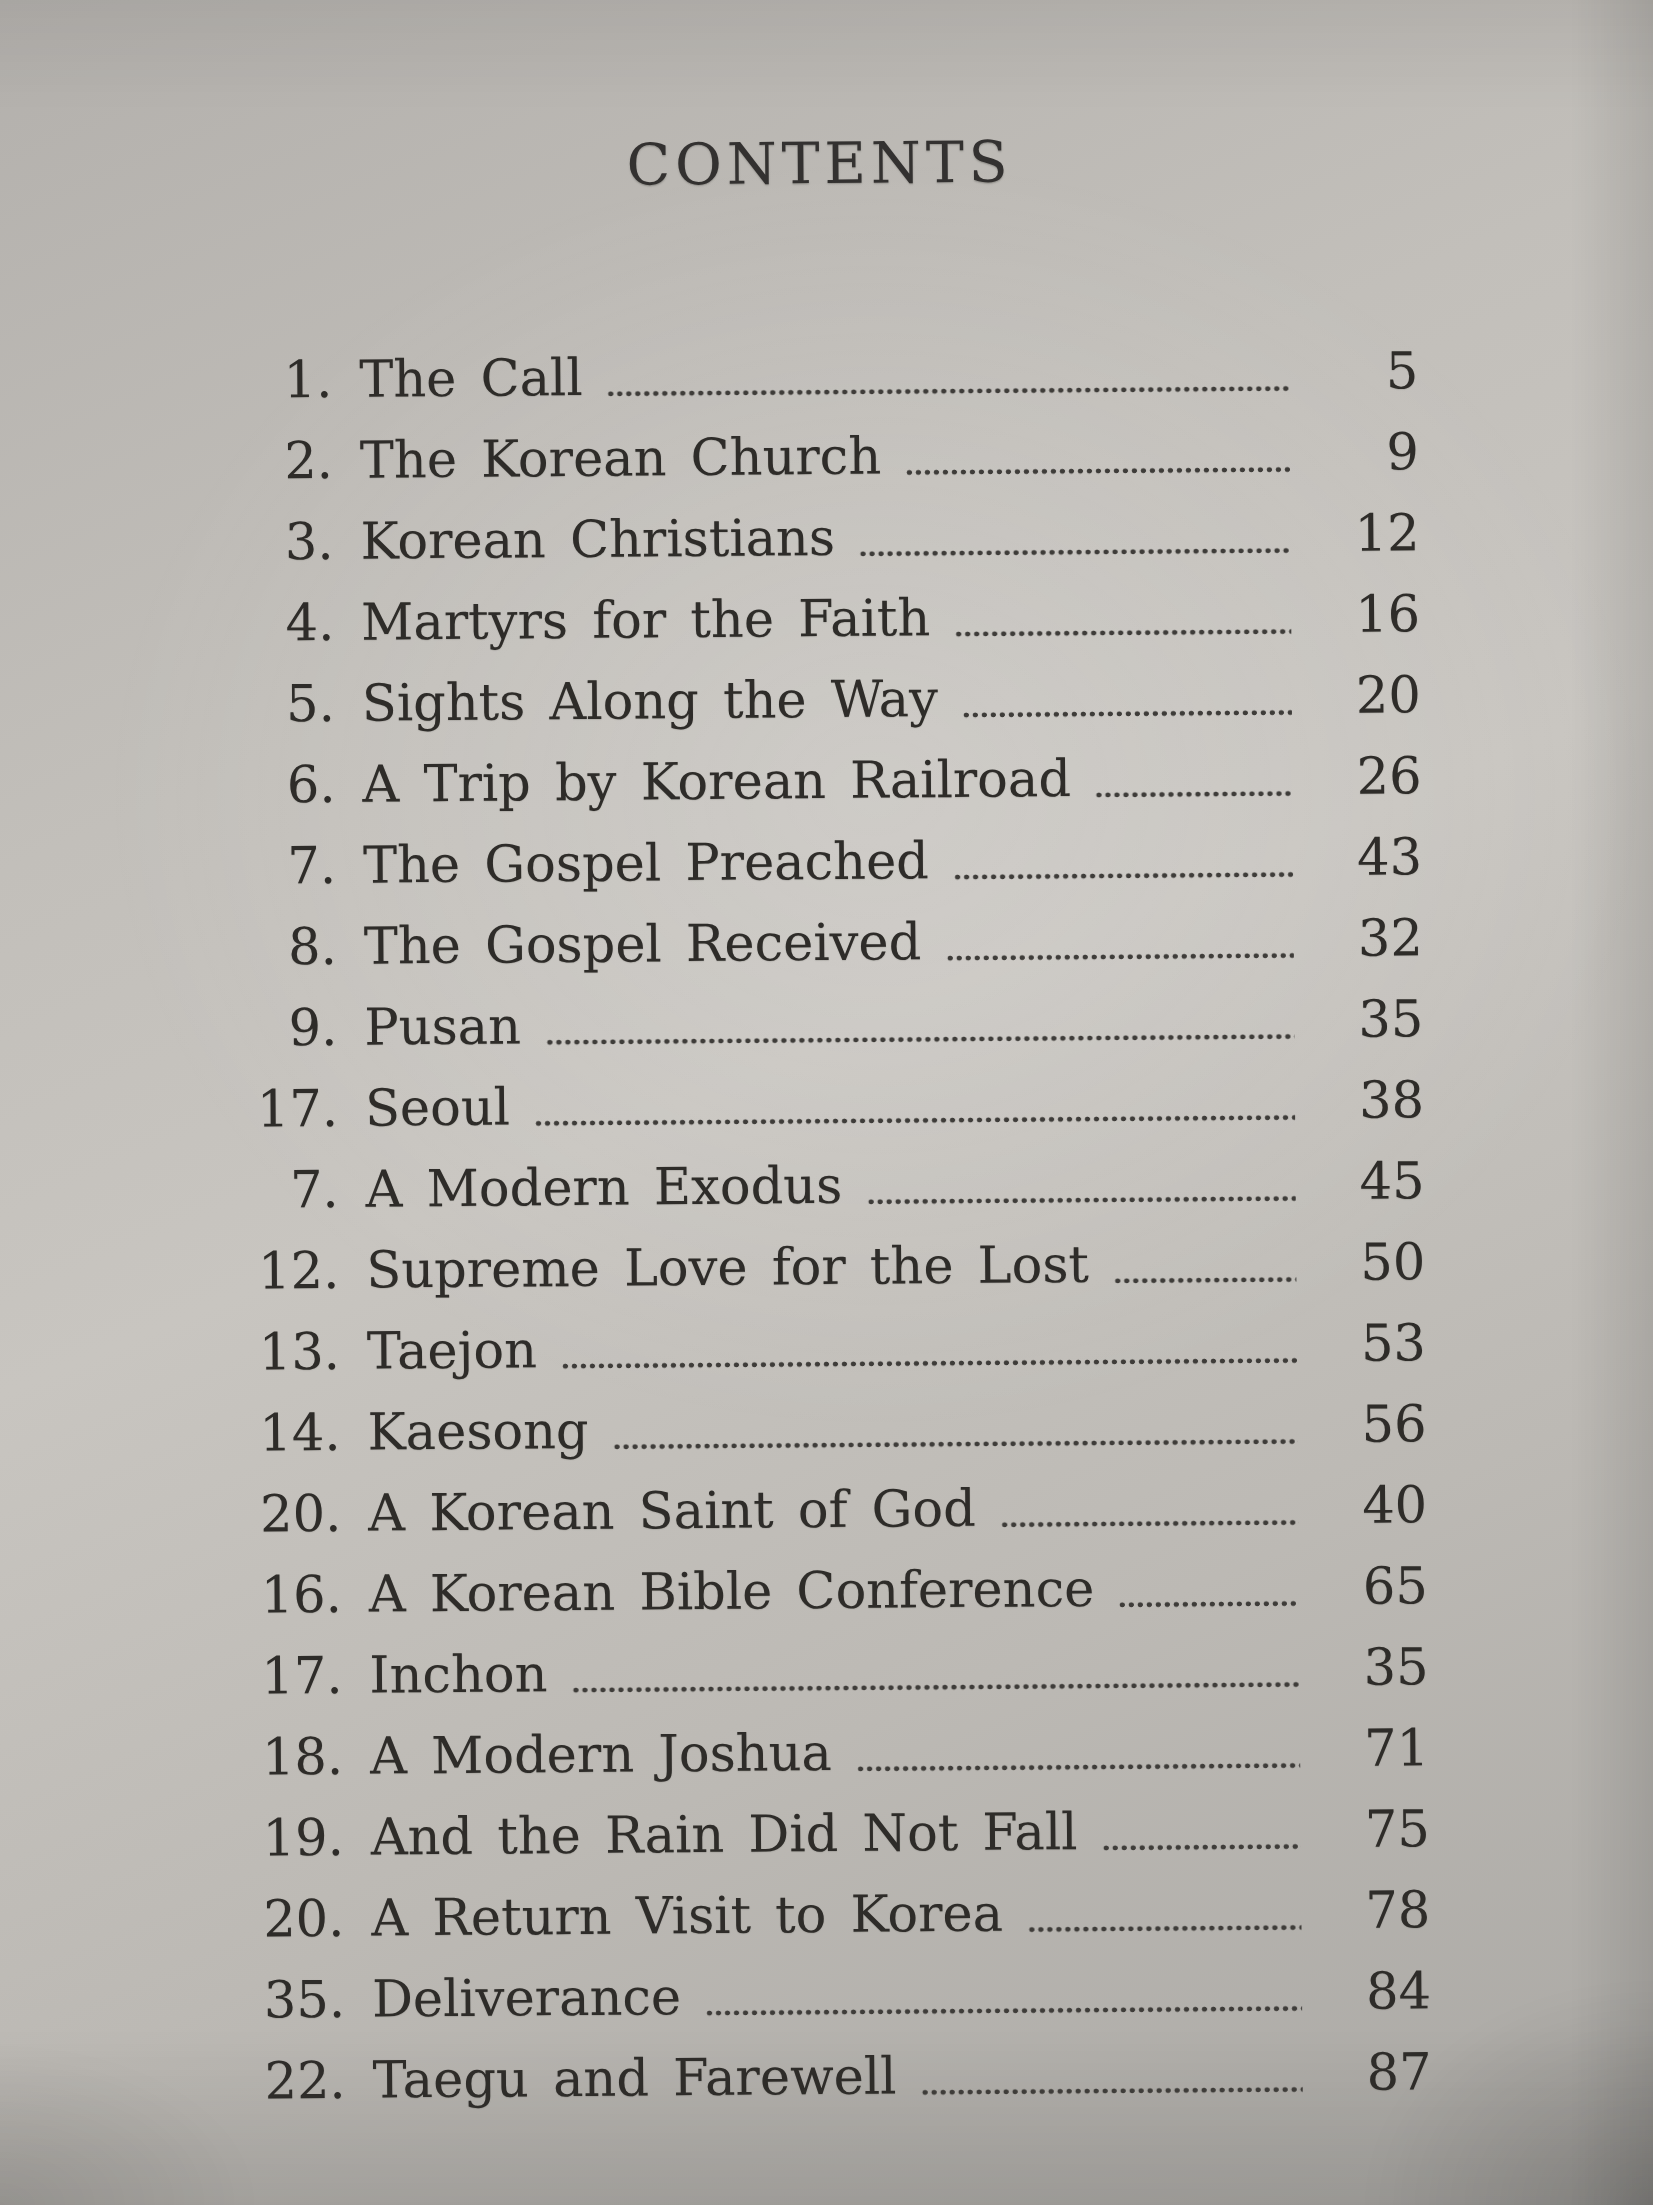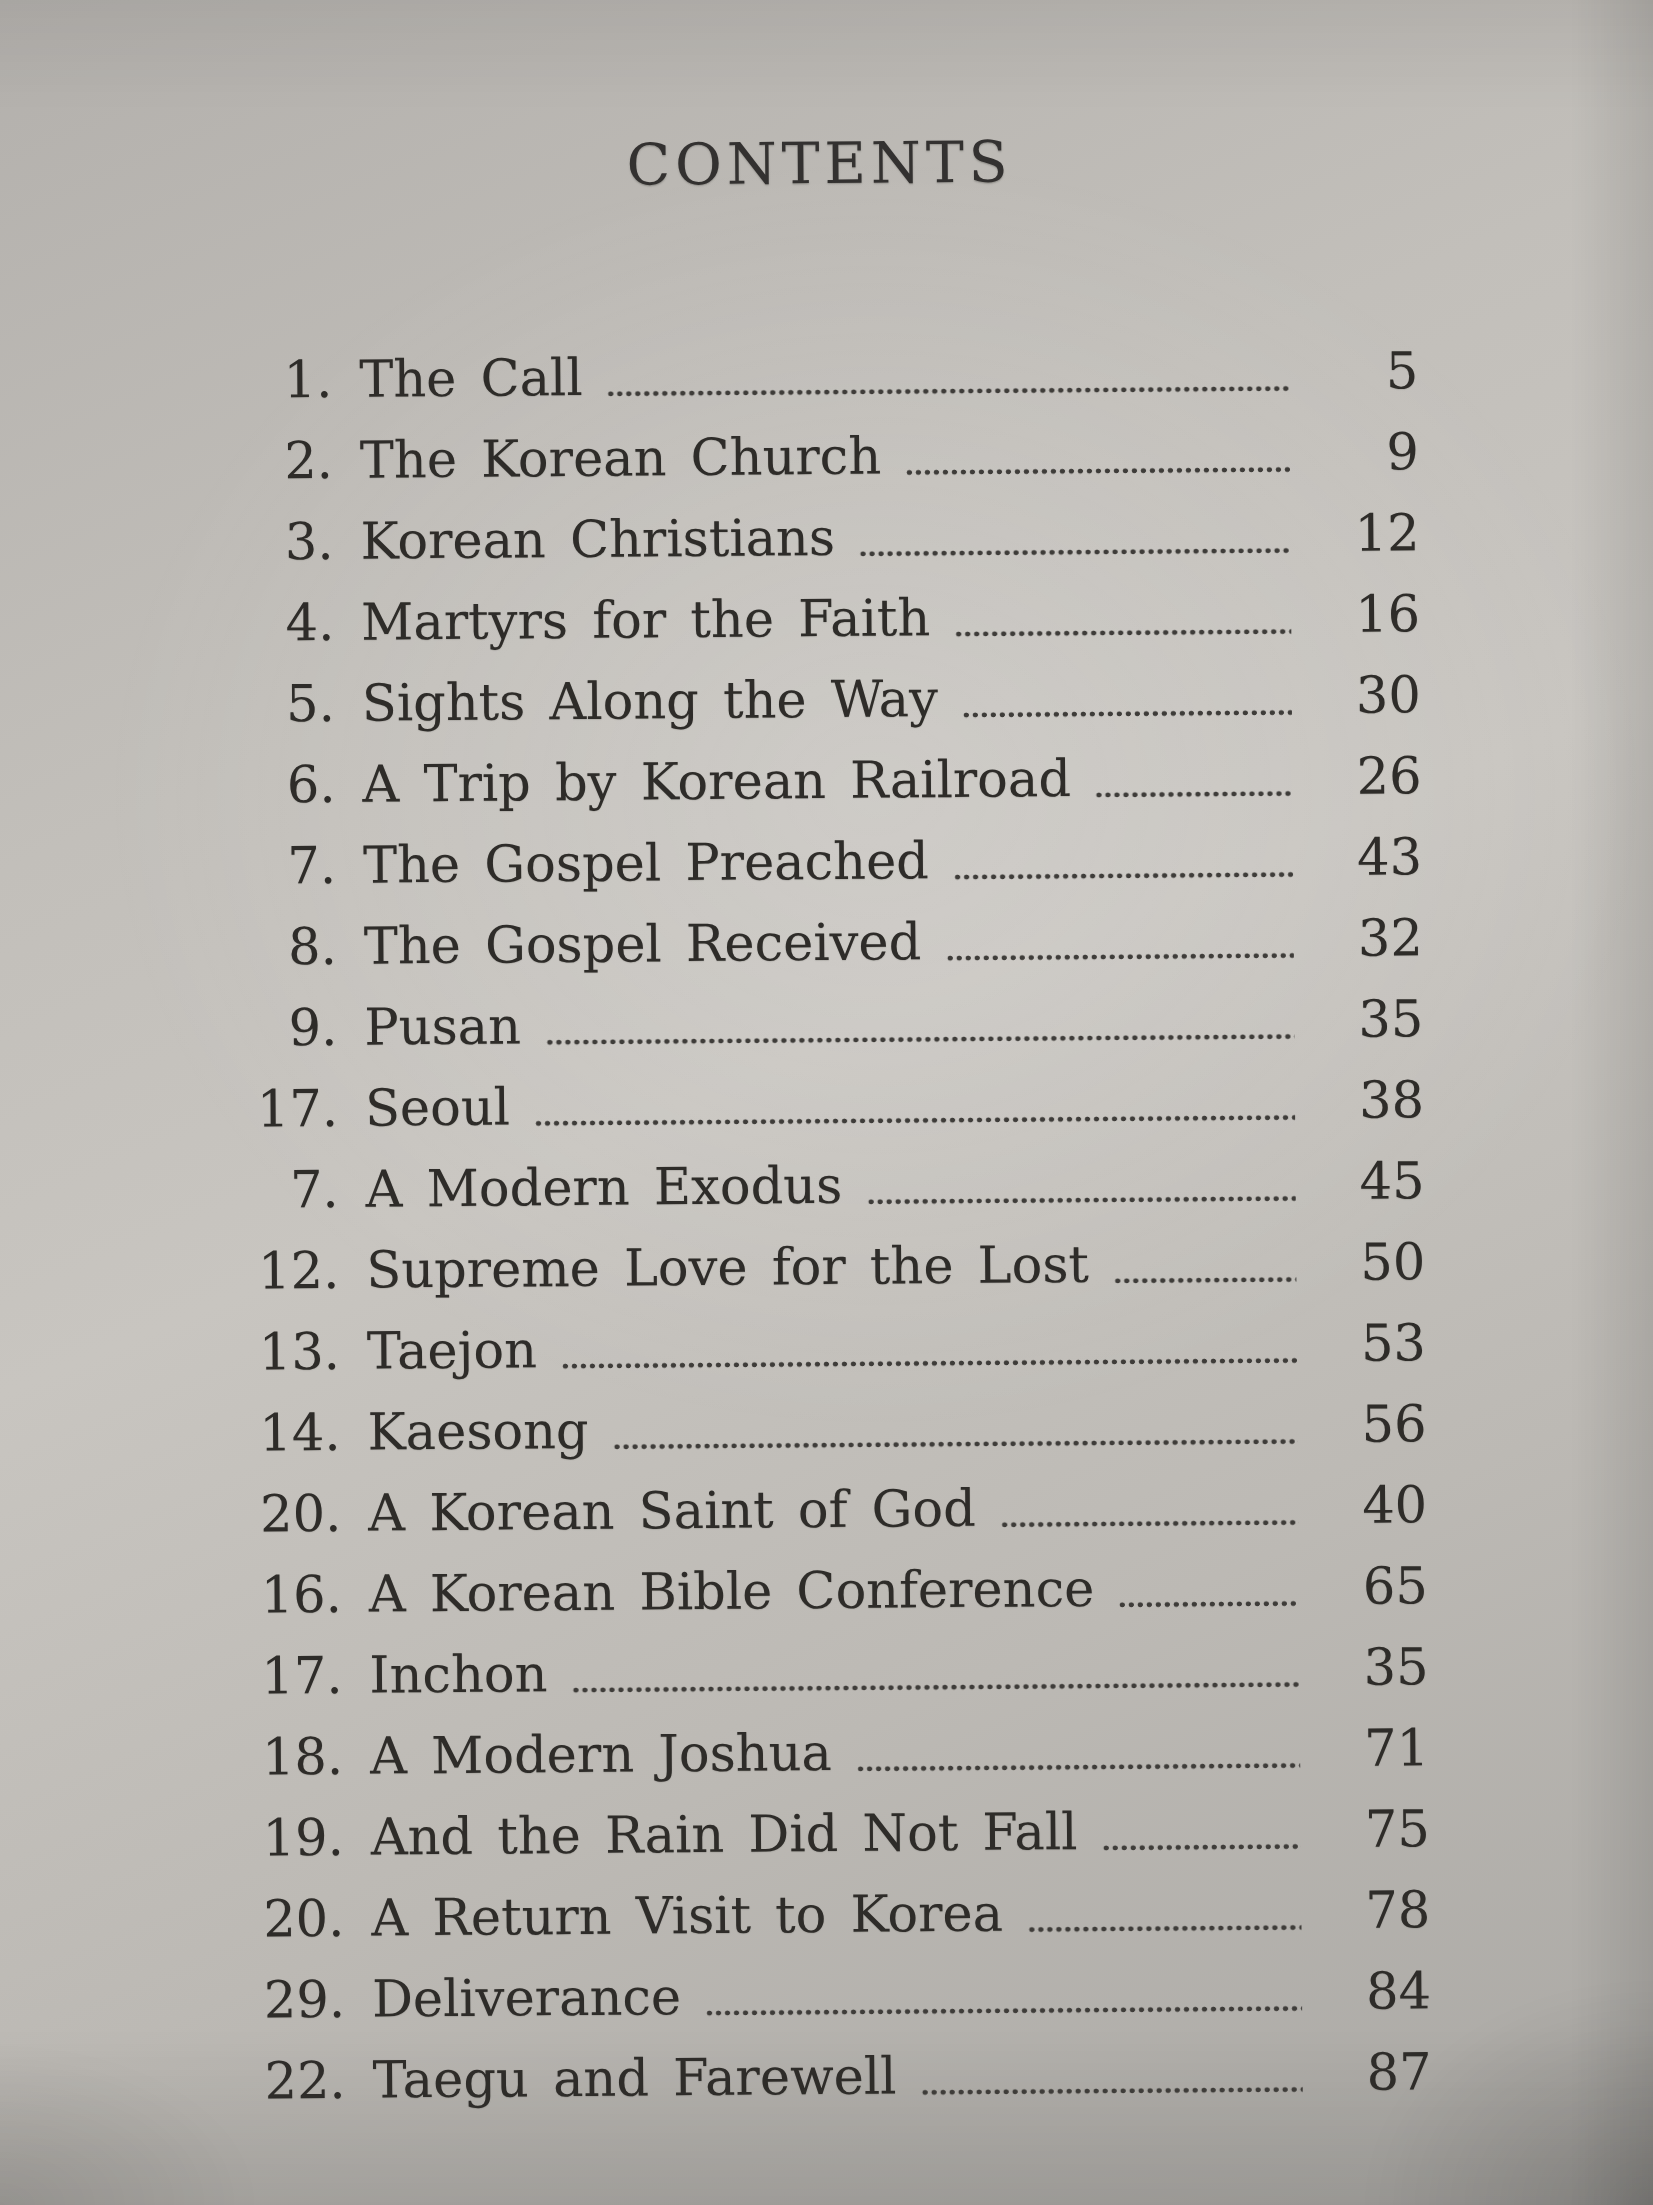--- a/index.html
+++ b/index.html
@@ -103,21 +103,21 @@
       <div class="row">
         <span class="num">4.</span>
         <span class="title-cell">Martyrs for the Faith</span>
         <span class="leader"></span>
         <span class="page">16</span>
       </div>
       <div class="row">
         <span class="num">5.</span>
         <span class="title-cell">Sights Along the Way</span>
         <span class="leader"></span>
-        <span class="page">30</span>
+        <span class="page">20</span>
       </div>
       <div class="row">
         <span class="num">6.</span>
         <span class="title-cell">A Trip by Korean Railroad</span>
         <span class="leader"></span>
         <span class="page">26</span>
       </div>
       <div class="row">
         <span class="num">7.</span>
         <span class="title-cell">The Gospel Preached</span>
@@ -196,21 +196,21 @@
         <span class="leader"></span>
         <span class="page">75</span>
       </div>
       <div class="row">
         <span class="num">20.</span>
         <span class="title-cell">A Return Visit to Korea</span>
         <span class="leader"></span>
         <span class="page">78</span>
       </div>
       <div class="row">
-        <span class="num">29.</span>
+        <span class="num">35.</span>
         <span class="title-cell">Deliverance</span>
         <span class="leader"></span>
         <span class="page">84</span>
       </div>
       <div class="row">
         <span class="num">22.</span>
         <span class="title-cell">Taegu and Farewell</span>
         <span class="leader"></span>
         <span class="page">87</span>
       </div>

